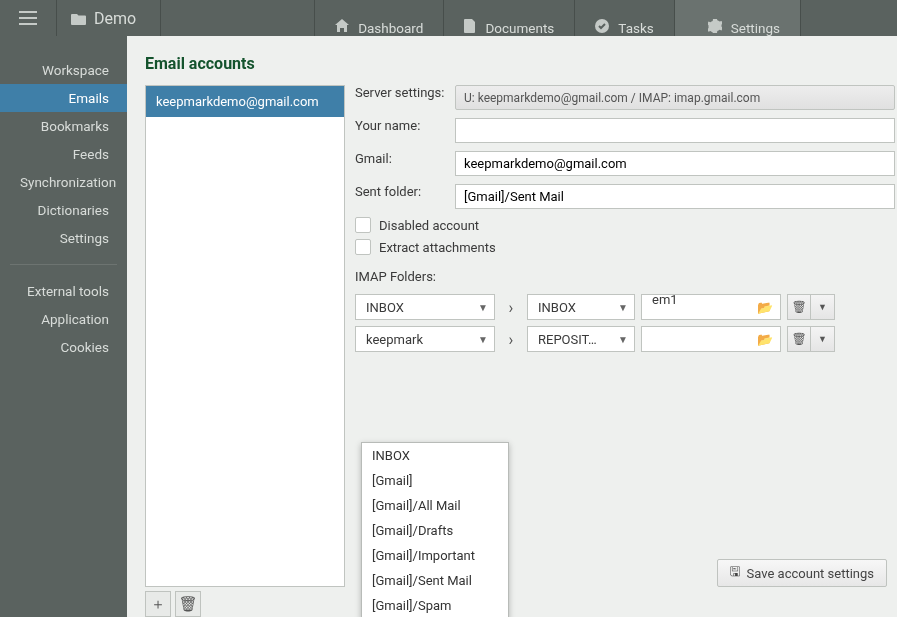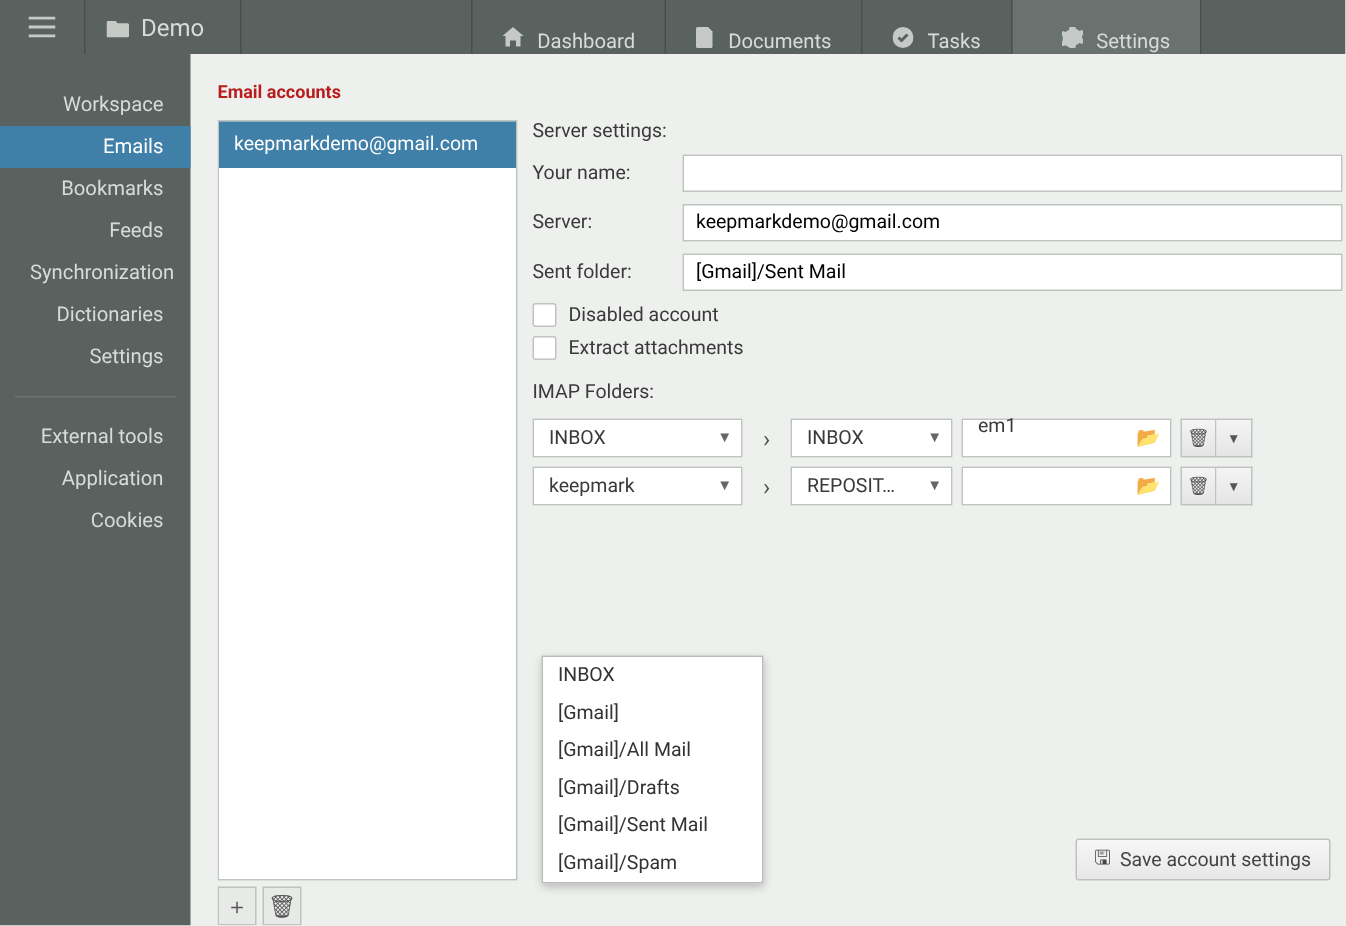--- a/index.html
+++ b/index.html
@@ -19,34 +19,34 @@
     .main { display: flex; height: calc(100% - 36px); }
 
     
     .sidebar { width: 127px; background: #5a625f; color: #d8dcd9; display: flex; flex-direction: column; padding-top: 20px; font-size: 13.5px; }
     .sidebar .menu-item { text-align: right; padding: 6px 18px 6px 20px; cursor: pointer; }
     .sidebar .menu-item.active { background: #3f7fa8; color: #fff; }
     .sidebar hr { border: none; border-top: 1px solid #6d7471; margin: 12px 10px; }
 
     
     .content { flex: 1; display: flex; flex-direction: column; padding: 18px 0 0 18px; overflow: hidden; }
-    .page-title { font-size: 12px; font-weight: bold; color: #b91c1c; margin-bottom: 12px; }
+    .page-title { font-size: 16px; font-weight: bold; color: #14532d; margin-bottom: 12px; }
     .content-body { display: flex; flex: 1; overflow: hidden; }
 
     
     .accounts-col { display: flex; flex-direction: column; width: 200px; margin-right: 10px; }
     .accounts-list { flex: 1; border: 1px solid #c0c4c0; background: #fff; }
     .account-item { padding: 8px 10px; font-size: 13px; cursor: pointer; }
     .account-item.selected { background: #3f7fa8; color: #fff; }
     .accounts-toolbar { display: flex; gap: 4px; margin-top: 4px; }
     .tb-btn { width: 26px; height: 26px; border: 1px solid #bfc3bf; background: #e8eae8; display: flex; align-items: center; justify-content: center; cursor: pointer; font-size: 15px; color: #555; }
 
     
     .form-area { flex: 1; position: relative; font-size: 13px; color: #3a3a3a; padding-right: 2px; }
-    .form-row { display: flex; align-items: center; margin-bottom: 8px; }
+    .form-row { display: flex; align-items: flex-start; margin-bottom: 8px; }
     .form-label { width: 100px; flex-shrink: 0; }
     .text-input { flex: 1; height: 25px; border: 1px solid #c0c4c0; background: #fff; padding: 0 8px; font-size: 13px; outline: none; }
     .server-field { flex: 1; height: 25px; border: 1px solid #c0c4c0; background: linear-gradient(#ededed, #e0e0e0); padding: 0 8px; font-size: 12px; color: #555; display: flex; align-items: center; border-radius: 2px; cursor: pointer; }
     .checkbox-row { display: flex; align-items: center; gap: 8px; margin-bottom: 6px; }
     .checkbox { width: 16px; height: 16px; border: 1px solid #c0c4c0; background: #fff; border-radius: 2px; cursor: pointer; }
 
     .folders-label { margin: 14px 0 10px 0; }
     .folder-row { display: flex; align-items: center; gap: 6px; margin-bottom: 6px; }
     .combo { position: relative; width: 140px; height: 26px; border: 1px solid #c0c4c0; background: #fff; display: flex; align-items: center; padding: 0 22px 0 10px; cursor: pointer; font-size: 13px; }
     .combo .caret { position: absolute; right: 6px; top: 50%; transform: translateY(-50%); font-size: 10px; color: #666; }
@@ -146,27 +146,28 @@
             </div>
           <div class="tb-btn">
               <span>🗑</span>
             </div>
         </div>
       </div>
 
       <div class="form-area">
         <div class="form-row">
           <div class="form-label">Server settings:</div>
+          <div class="server-field">U: keepmarkdemo@gmail.com / IMAP: imap.gmail.com</div>
         </div>
         <div class="form-row">
           <div class="form-label">Your name:</div>
           <input class="text-input" value="" style="">
         </div>
         <div class="form-row">
-          <div class="form-label">Server:</div>
+          <div class="form-label">Gmail:</div>
           <input class="text-input" value="keepmarkdemo@gmail.com" style="">
         </div>
         <div class="form-row">
           <div class="form-label">Sent folder:</div>
           <input class="text-input" value="[Gmail]/Sent Mail" style="">
         </div>
         <div class="checkbox-row">
           <div class="checkbox"></div>
           <span>Disabled account</span>
         </div>
@@ -224,20 +225,21 @@
                 </div>
               </div>
             </div>
           </div>
 
         <div class="dropdown" id="dropdown-el">
             <div class="dropdown-item">INBOX</div>
             <div class="dropdown-item">[Gmail]</div>
             <div class="dropdown-item">[Gmail]/All Mail</div>
             <div class="dropdown-item">[Gmail]/Drafts</div>
+            <div class="dropdown-item">[Gmail]/Important</div>
             <div class="dropdown-item">[Gmail]/Sent Mail</div>
             <div class="dropdown-item">[Gmail]/Spam</div>
           </div>
 
         <div class="save-area">
           <div class="save-btn">
             <span>🖫</span>
             <span>Save account settings</span>
           </div>
         </div>

